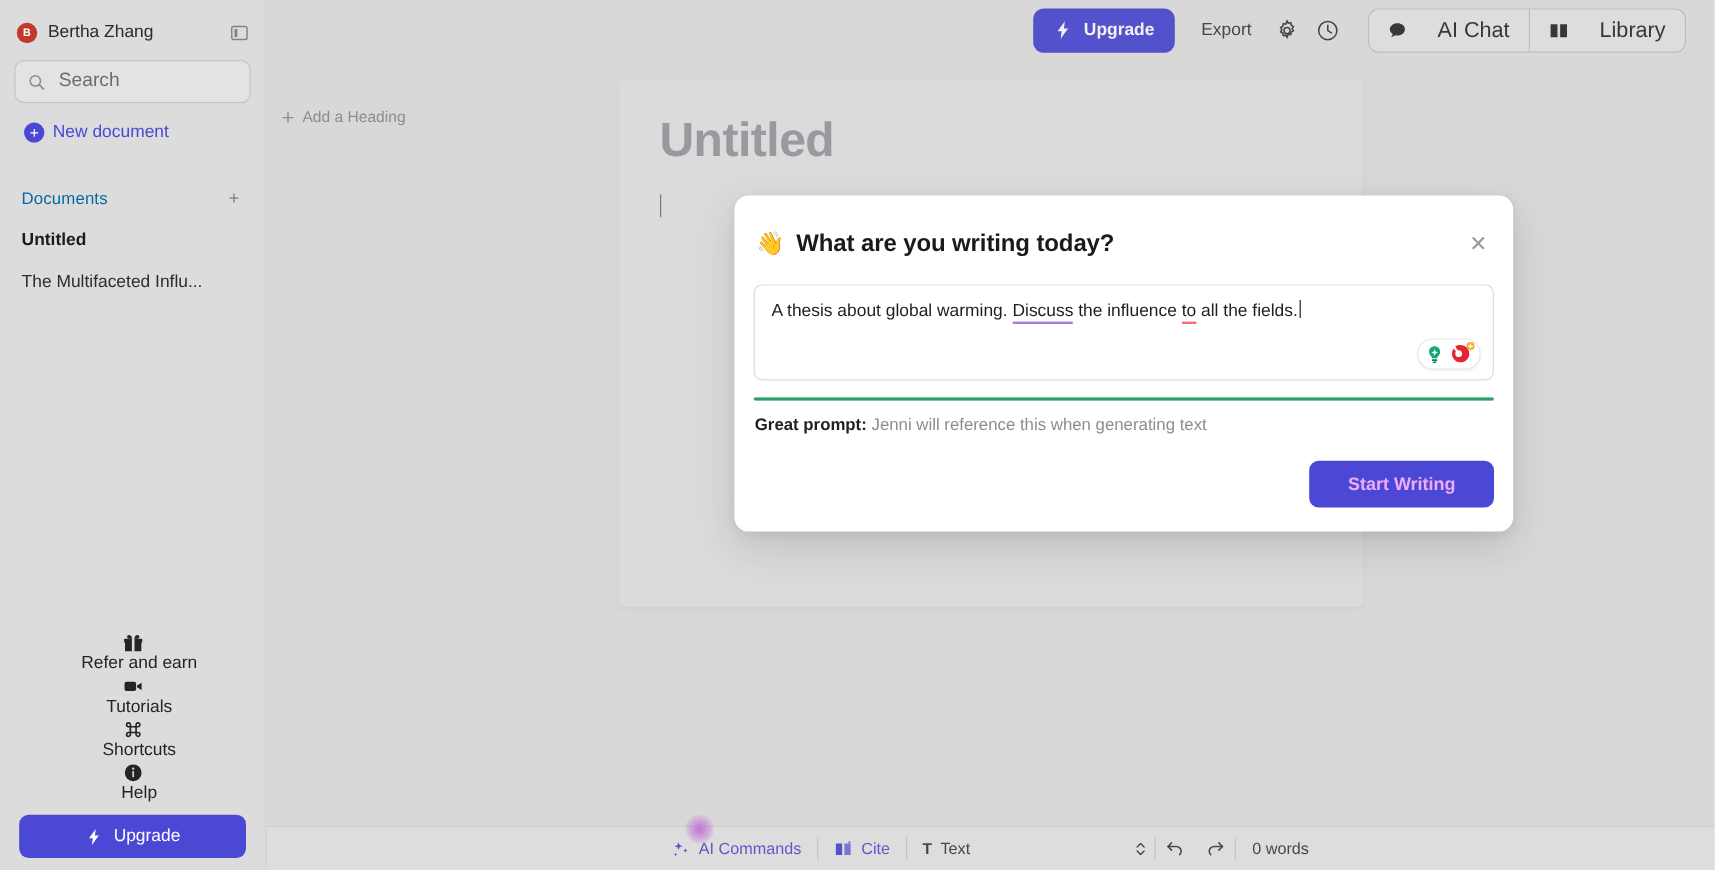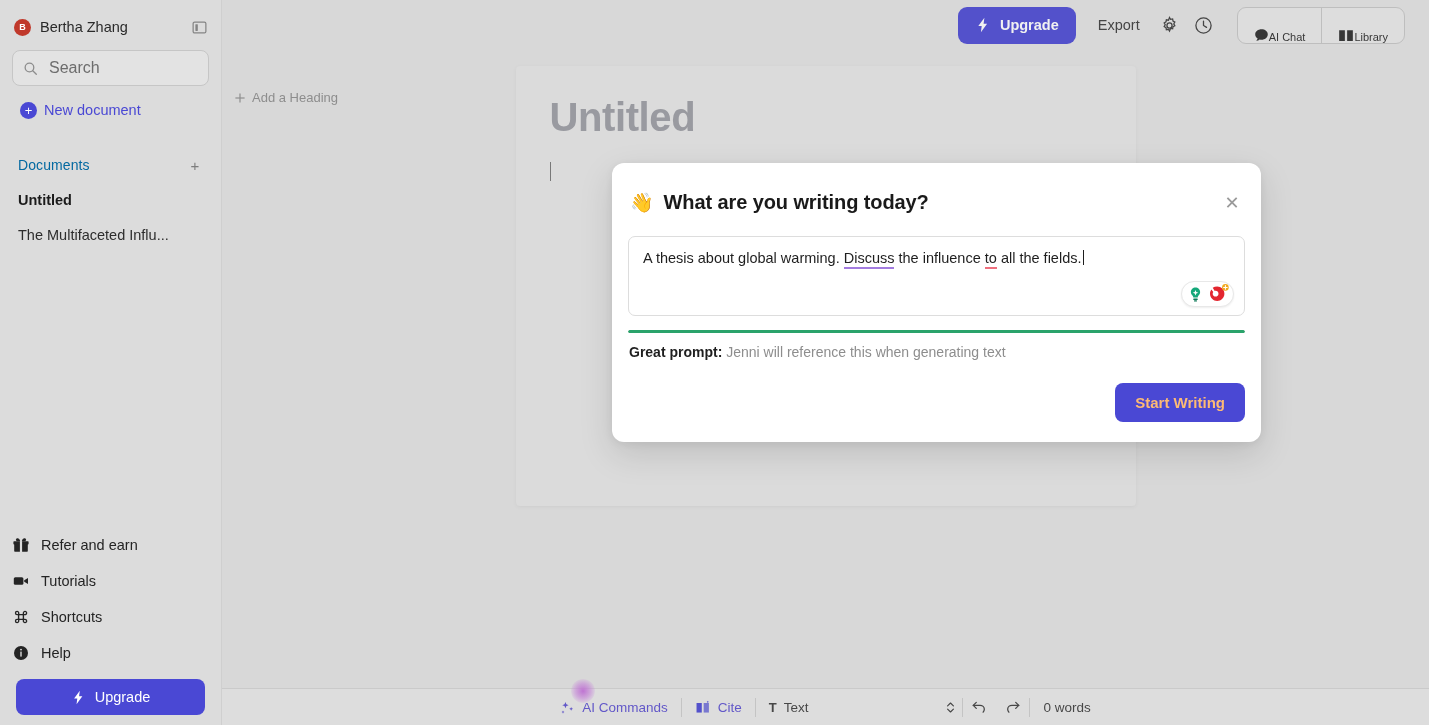--- a/index.html
+++ b/index.html
@@ -143,20 +143,21 @@
   .sb-bottom { padding: 0 4px 10px 4px; }
   .sb-link {
     display: flex;
     align-items: center;
     height: 36px;
     padding: 0 8px;
     border-radius: 6px;
     font-size: 14.5px;
     color: #242424;
     cursor: pointer;
+    flex-direction: column;
   }
   .sb-link .ico {
     width: 18px; flex: 0 0 18px;
     display: flex; align-items: center; justify-content: center;
     color: #242424;
   }
   .sb-link .lbl { margin-left: 11px; }
   .sb-upgrade {
     margin: 8px 12px 0 12px;
     height: 36px;
@@ -218,25 +219,25 @@
   .seg-group {
     display: flex;
     border: 1px solid #c5c5c5;
     border-radius: 9px;
     overflow: hidden;
     height: 37px;
     margin-left: 16px;
     background: rgba(255,255,255,0.22);
   }
   .seg-btn {
-    display: flex; align-items: flex-end;
+    display: flex; align-items: center;
     padding: 0 16px;
-    font-size: 11px;
+    font-size: 18px;
     color: #2a2a2a;
-    gap: 0;
+    gap: 26px;
     cursor: pointer;
   }
   .seg-div { width: 1px; background: #c5c5c5; }
 
   .doc-area {
     position: absolute;
     top: 50px; left: 0; right: 0; bottom: 37px;
     overflow: hidden;
   }
   .add-heading {
@@ -429,27 +430,27 @@
   }
   .hint b { color: #1f1f1f; font-weight: bold; }
   .modal-actions {
     display: flex;
     justify-content: flex-end;
     margin-top: 23px;
   }
   .btn-start {
     height: 39px;
     background: #4a48d4;
-    color: #fdba74;
+    color: #f0abfc;
     border: none;
     border-radius: 8px;
     font-family: "Liberation Sans", sans-serif;
     font-size: 15px;
     font-weight: bold;
-    padding: 0 20px;
+    padding: 0 32px;
     cursor: pointer;
   }
   svg { display: block; }
 </style>
 </head>
 <body>
 
 <div id="app">
 
   <aside id="sidebar">

